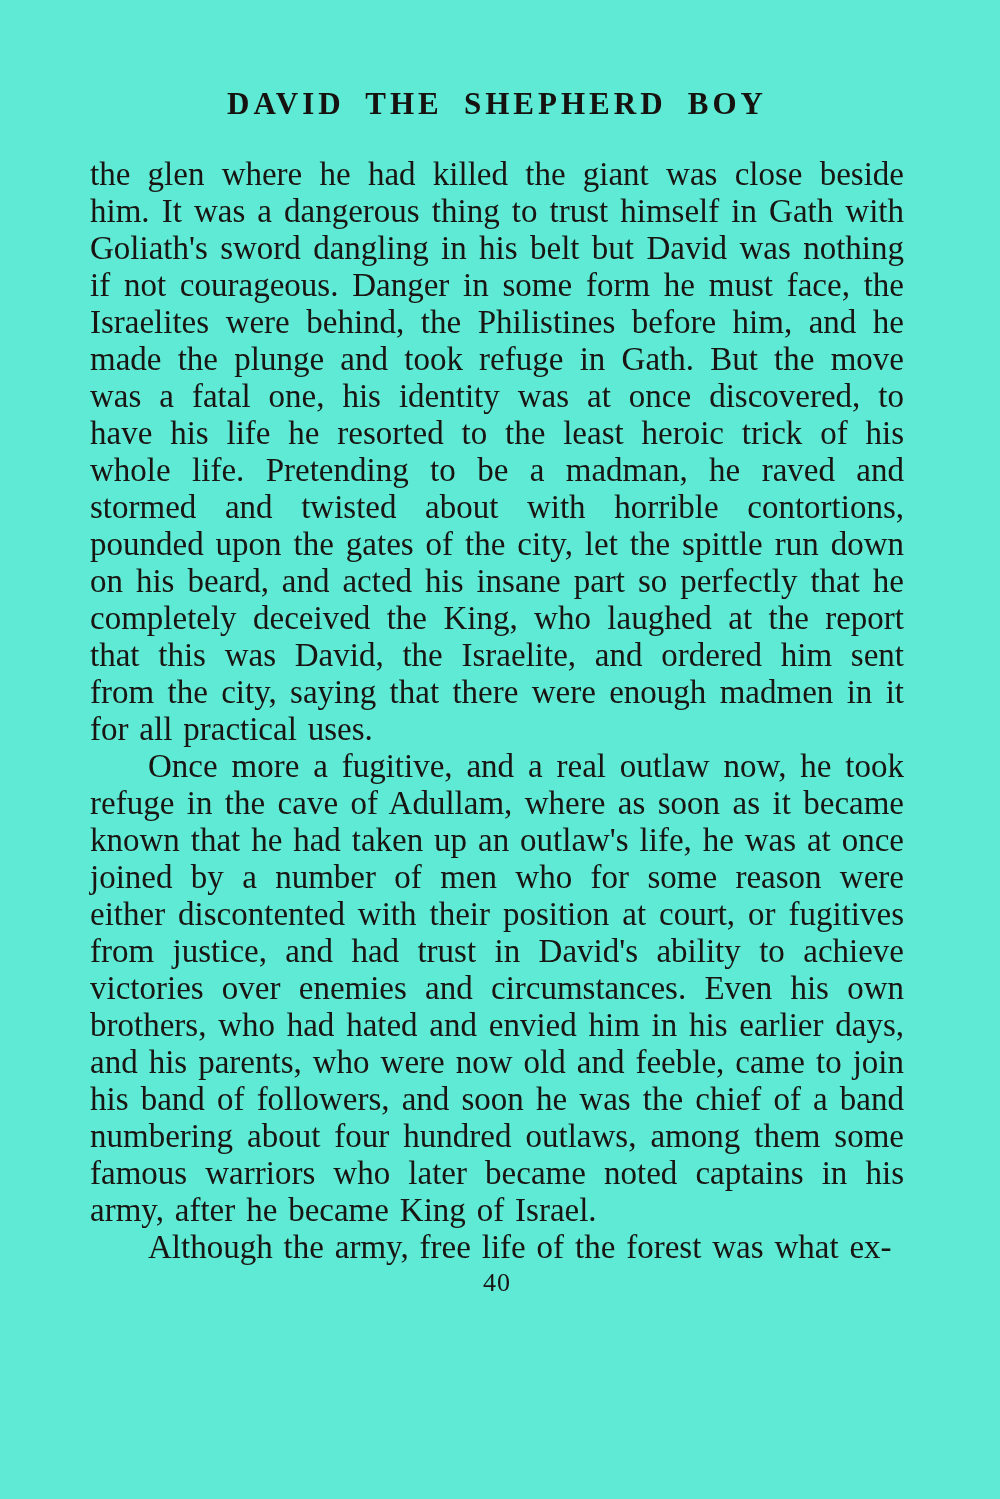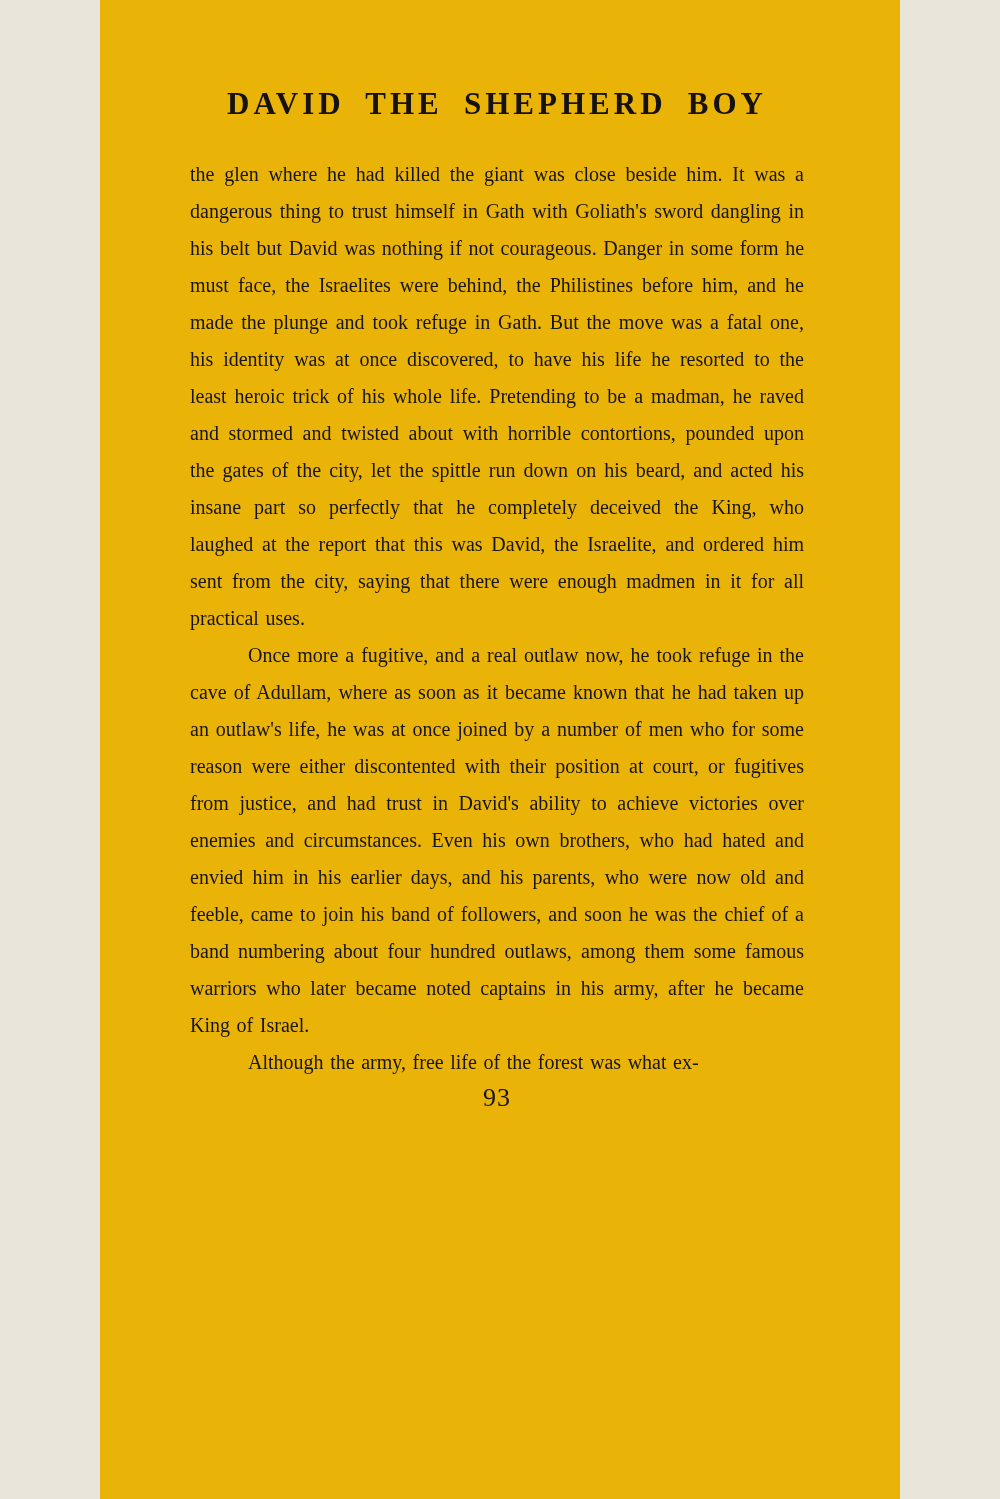--- a/index.html
+++ b/index.html
@@ -2,42 +2,42 @@
 <html><head>
 <meta charset="utf-8">
 <style>
   html, body {
     margin: 0;
     padding: 0;
     background: #e9e5da;
   }
   .page {
     position: relative;
-    width: 800px;
+    width: 1000px;
     height: 1499px;
     margin: 0 auto;
-    background: #eab308;
+    background: #5eead4;
     box-sizing: border-box;
     padding: 86px 96px 0 90px;
     overflow: hidden;
     font-family: "Liberation Serif", "DejaVu Serif", serif;
     color: #181512;
   }
   .page-title {
     margin: 0 0 34px 0;
     text-align: center;
     font-size: 31px;
     font-weight: bold;
     letter-spacing: 0.13em;
     word-spacing: 0.30em;
     color: #15120f;
   }
   .body-text p {
     margin: 0;
-    font-size: 20px;
+    font-size: 33px;
     line-height: 37px;
     text-align: justify;
     word-spacing: 0.08em;
   }
   .body-text p.indent {
     text-indent: 58px;
   }
   .page-number {
     margin-top: 2px;
     text-align: center;
@@ -51,14 +51,14 @@
 
 <div class="page">
   <h1 class="page-title">DAVID THE SHEPHERD BOY</h1>
 
   <div class="body-text">
     <p>the glen where he had killed the giant was close beside him. It was a dangerous thing to trust himself in Gath with Goliath's sword dangling in his belt but David was nothing if not courageous. Danger in some form he must face, the Israelites were behind, the Philistines before him, and he made the plunge and took refuge in Gath. But the move was a fatal one, his identity was at once discovered, to have his life he resorted to the least heroic trick of his whole life. Pretending to be a madman, he raved and stormed and twisted about with horrible contortions, pounded upon the gates of the city, let the spittle run down on his beard, and acted his insane part so perfectly that he completely deceived the King, who laughed at the report that this was David, the Israelite, and ordered him sent from the city, saying that there were enough madmen in it for all practical uses.</p>
     <p class="indent">Once more a fugitive, and a real outlaw now, he took refuge in the cave of Adullam, where as soon as it became known that he had taken up an outlaw's life, he was at once joined by a number of men who for some reason were either discontented with their position at court, or fugitives from justice, and had trust in David's ability to achieve victories over enemies and circumstances. Even his own brothers, who had hated and envied him in his earlier days, and his parents, who were now old and feeble, came to join his band of followers, and soon he was the chief of a band numbering about four hundred outlaws, among them some famous warriors who later became noted captains in his army, after he became King of Israel.</p>
     <p class="indent">Although the army, free life of the forest was what ex-</p>
   </div>
 
-  <div class="page-number">93</div>
+  <div class="page-number">40</div>
 </div>
 
 </body></html>

